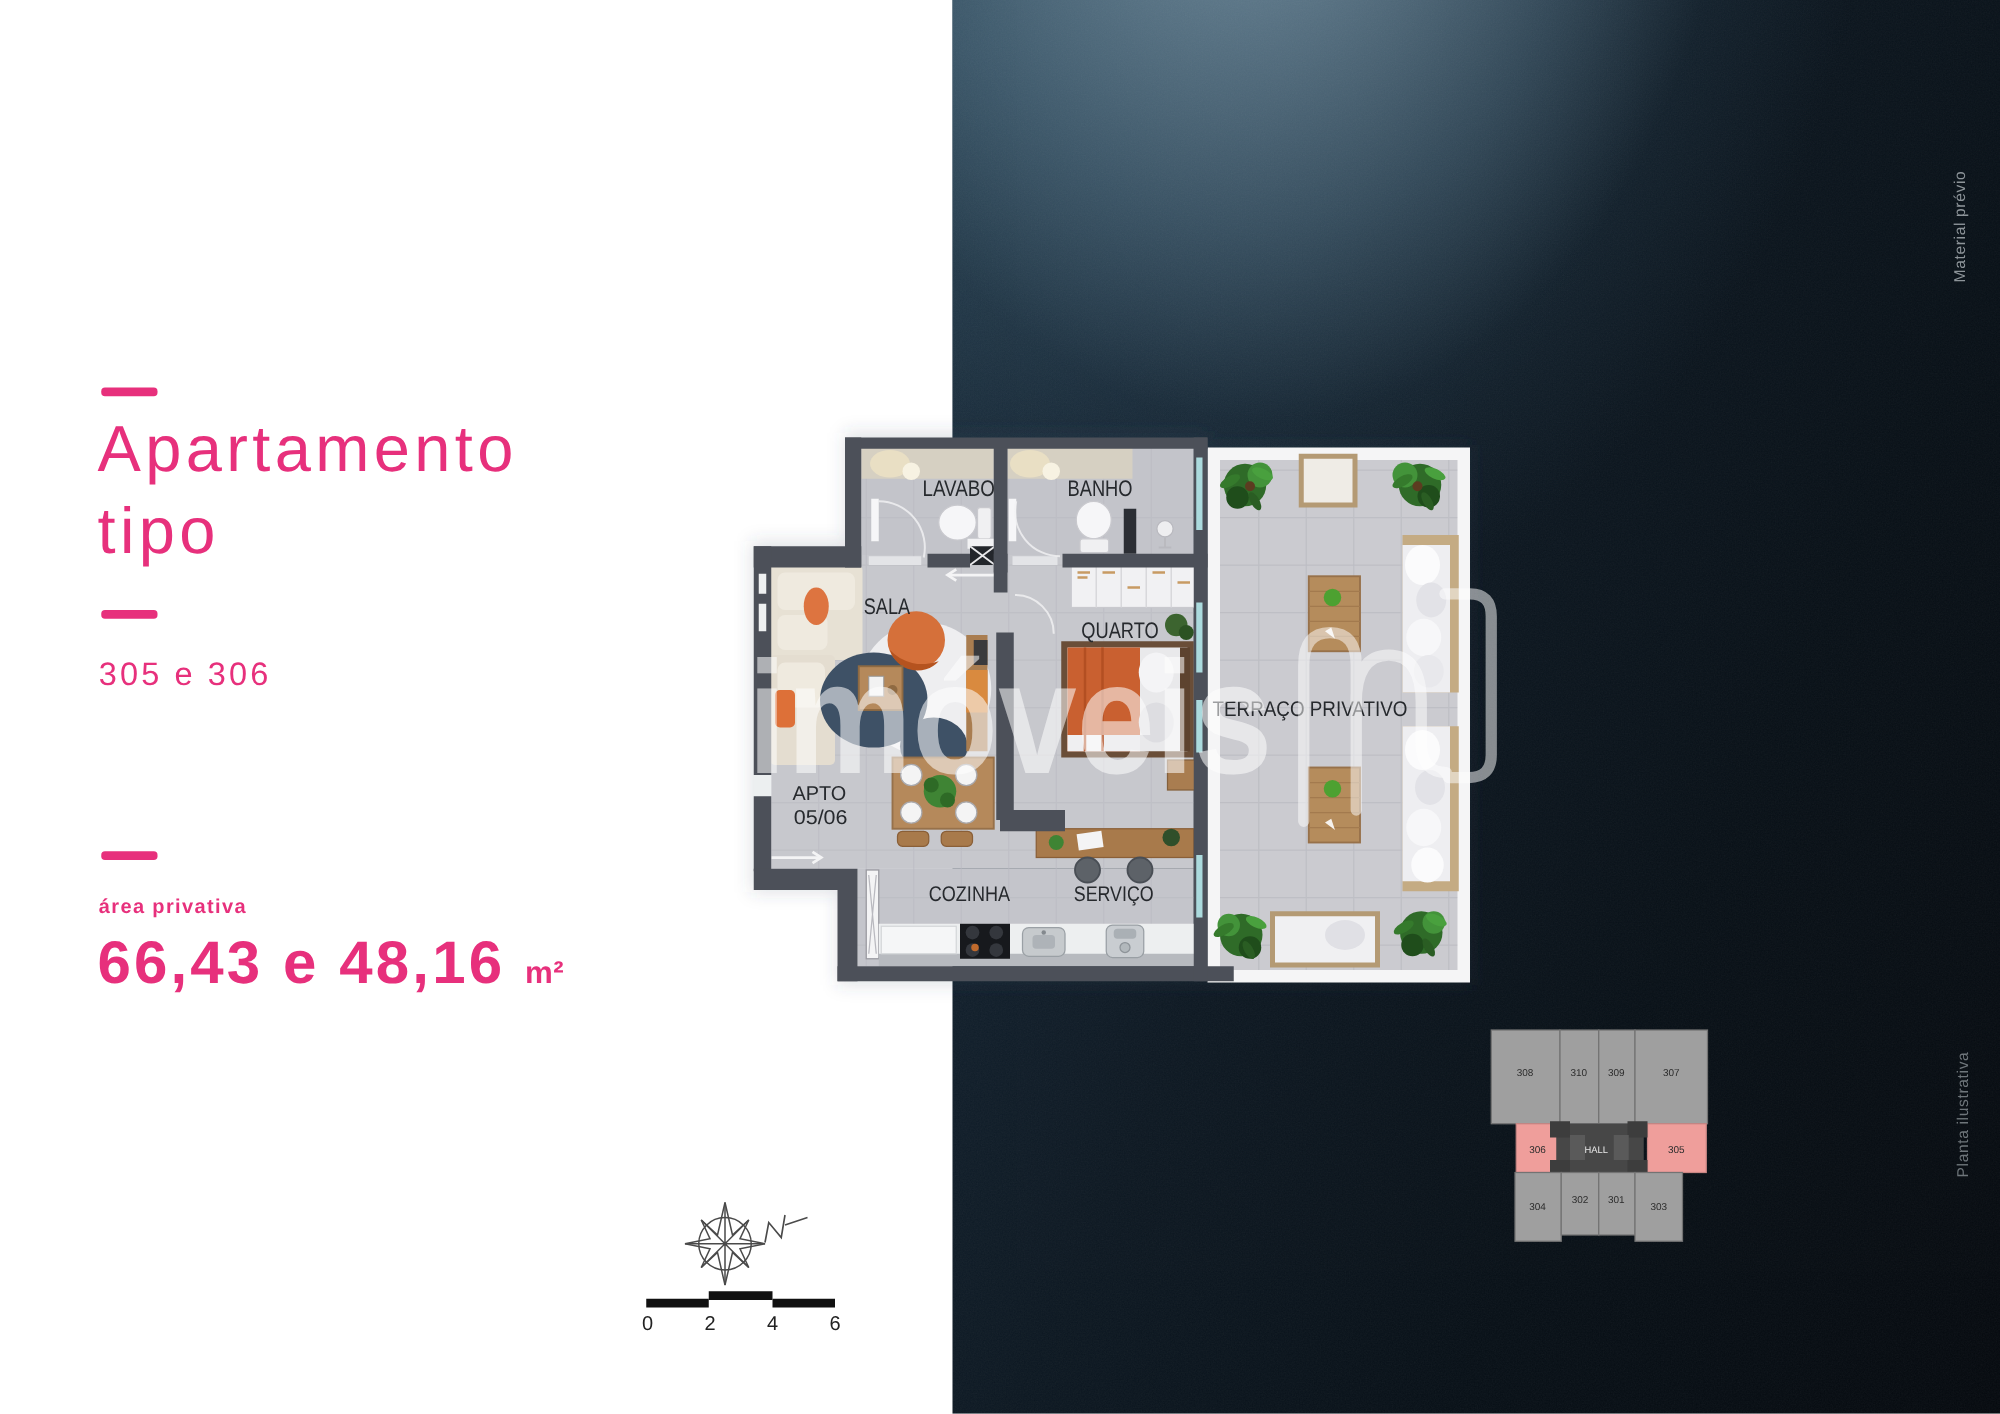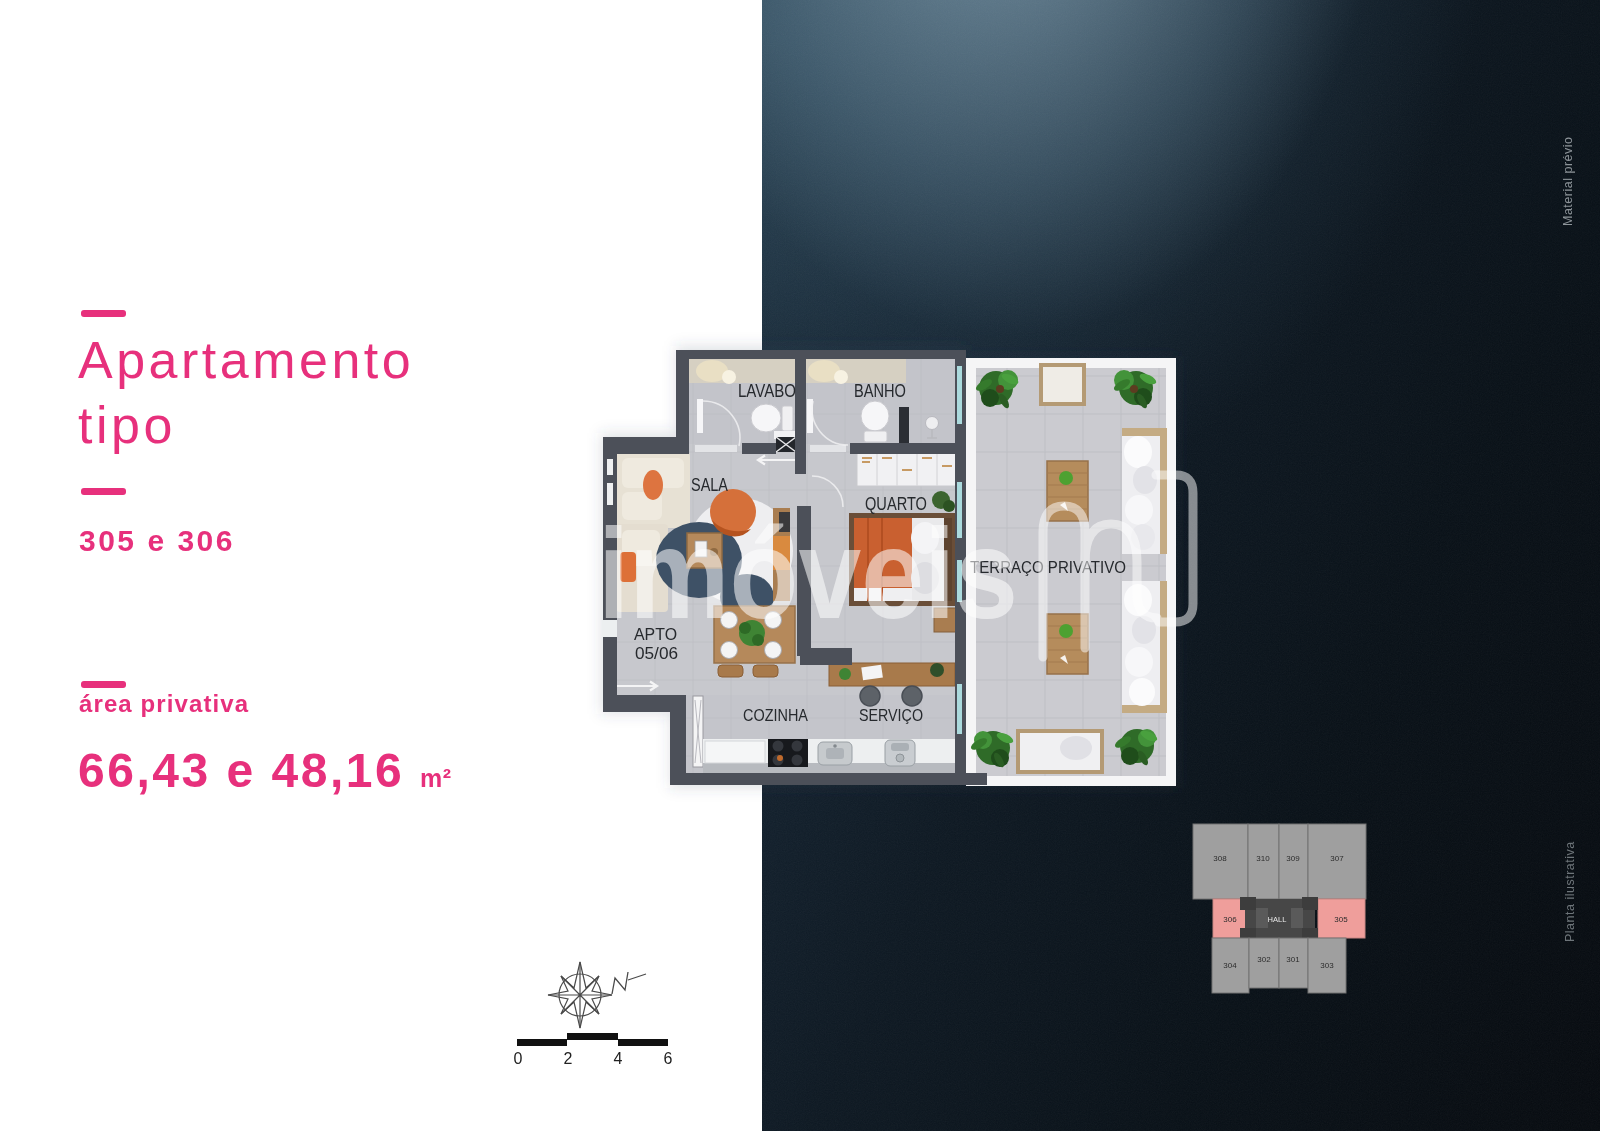--- a/index.html
+++ b/index.html
@@ -22,25 +22,25 @@
     </filter>
   <rect width="838" height="1131" filter="url(#grain)" opacity="0.055"></rect>
 </svg>
 
 <div class="abs" style="left:81px;top:310px;width:45px;height:7px;background:#e7307c;border-radius:3px;"></div>
 
 <div class="abs pink" style="left:78px;top:328px;font-size:52px;font-weight:normal;line-height:65px;letter-spacing:3.5px;">Apartamento<br>tipo</div>
 
 <div class="abs" style="left:81px;top:488px;width:45px;height:7px;background:#e7307c;border-radius:3px;"></div>
 
-<div class="abs pink" style="left:79px;top:524px;font-size:30px;font-weight:bold;letter-spacing:2.5px;">305 e 306</div>
+<div class="abs pink" style="left:79px;top:524px;font-size:26px;font-weight:normal;letter-spacing:2.5px;">305 e 306</div>
 
 <div class="abs" style="left:81px;top:681px;width:45px;height:7px;background:#e7307c;border-radius:3px;"></div>
 
-<div class="abs pink" style="left:79px;top:690px;font-size:24px;font-weight:bold;letter-spacing:1.1px;">área privativa</div>
+<div class="abs pink" style="left:79px;top:717px;font-size:16px;font-weight:bold;letter-spacing:1.1px;">área privativa</div>
 
 <div class="abs pink" style="left:78px;top:743px;font-size:48px;font-weight:bold;letter-spacing:2.5px;text-align:right;">66,43 e 48,16 <span style="font-size:25px;letter-spacing:0.5px;">m²</span></div>
 
 <svg class="abs" style="left:0;top:0;" width="1600" height="1131" viewBox="0 0 1600 1131">
   <defs>
     <clipPath id="aptfloor">
       <rect x="689" y="358" width="266" height="86"></rect>
       <rect x="617" y="444" width="338" height="251"></rect>
       <rect x="686" y="695" width="269" height="78"></rect>
     </clipPath>

